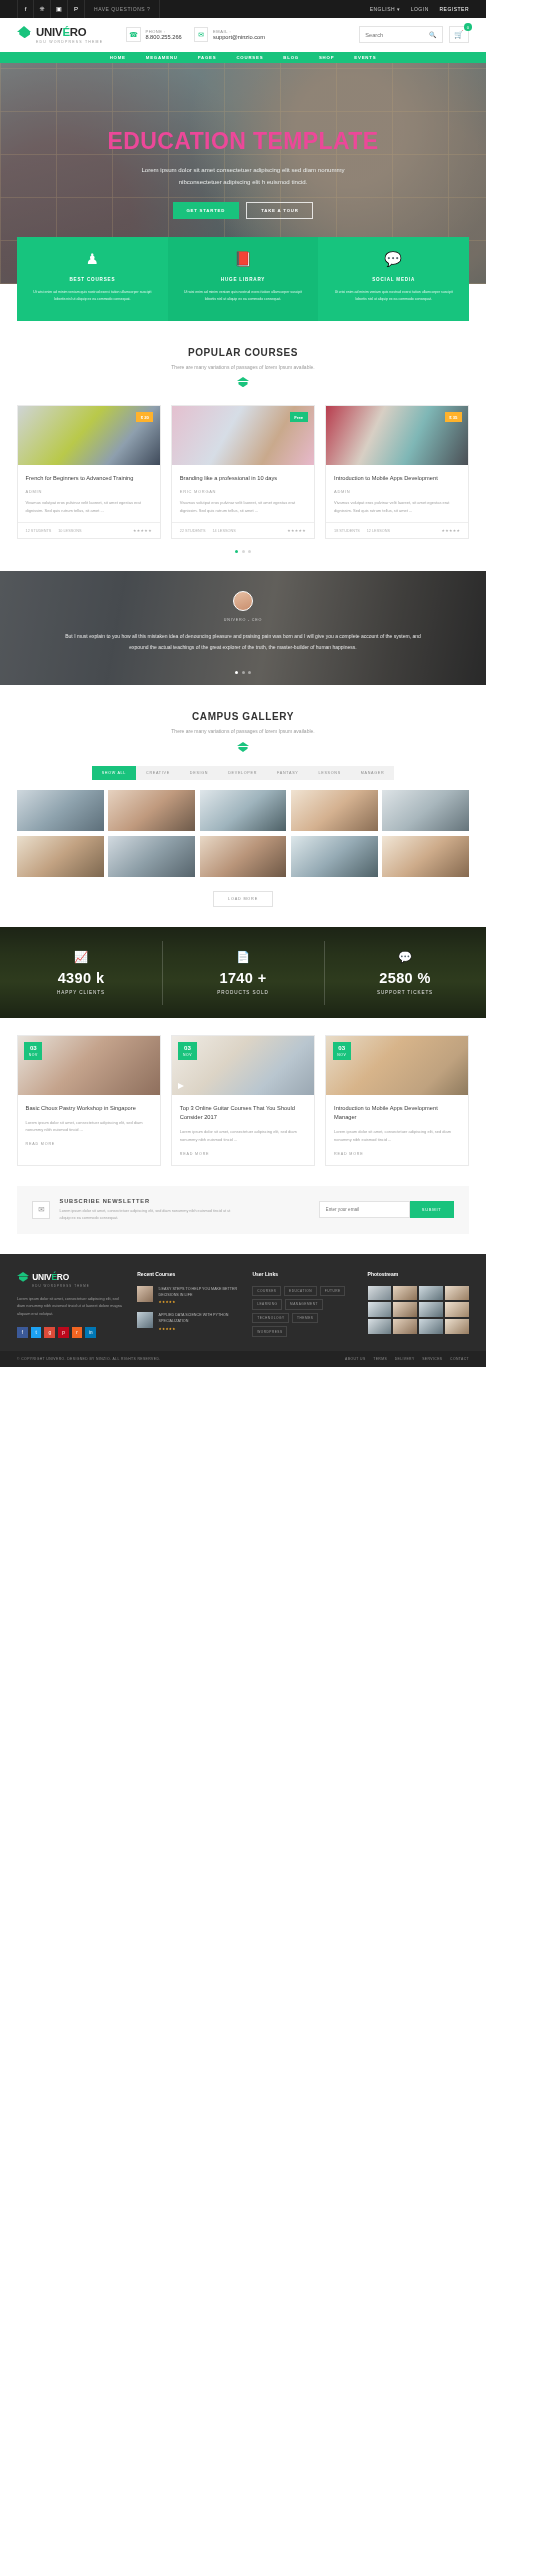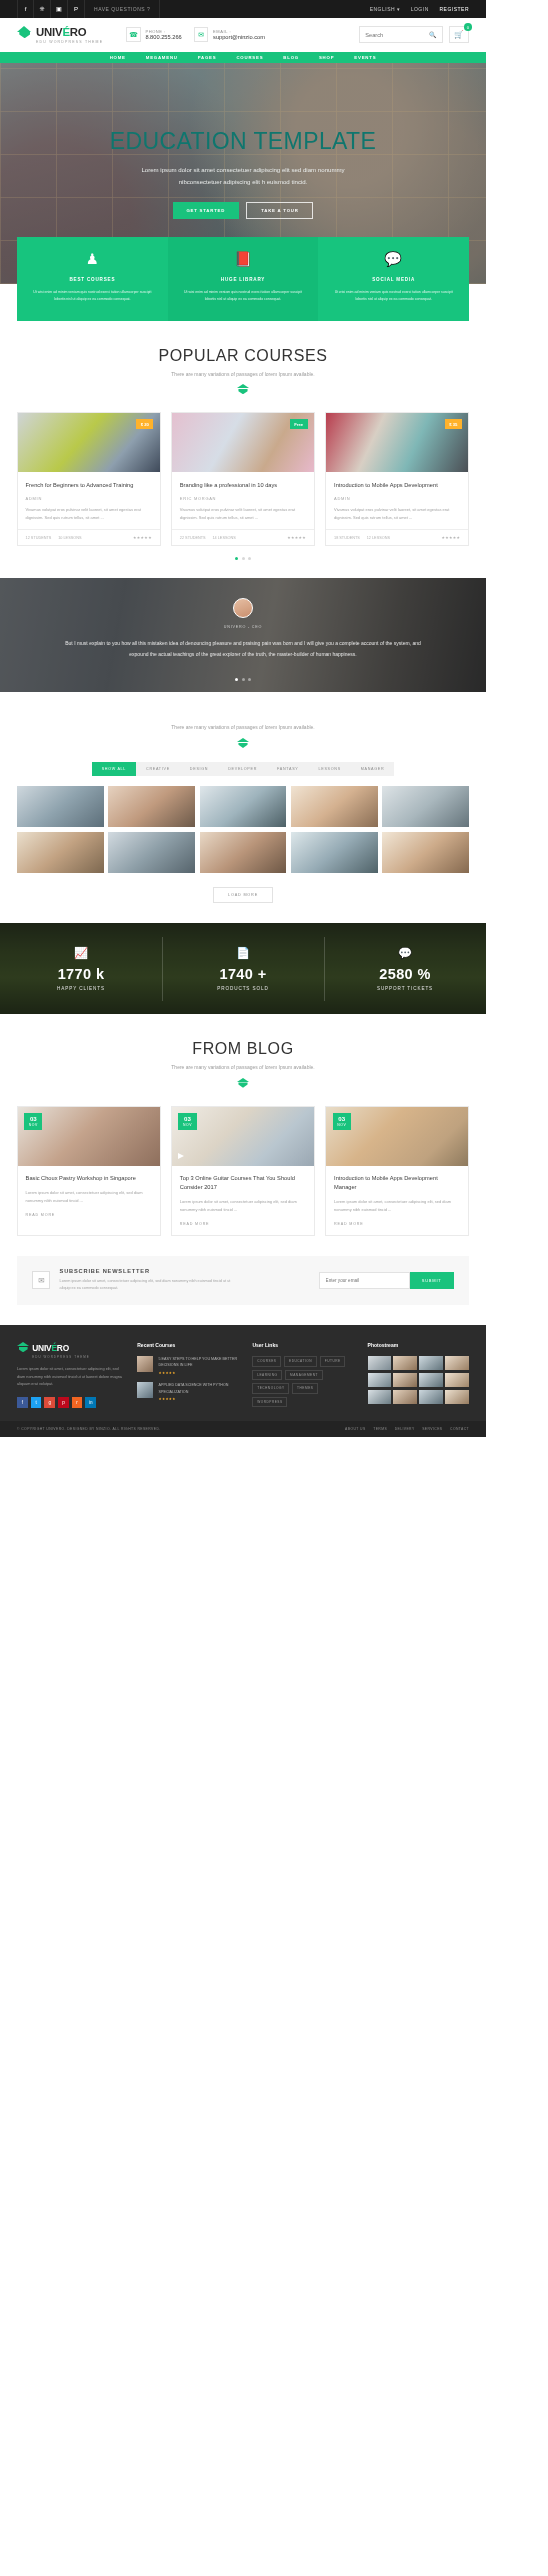--- a/index.html
+++ b/index.html
@@ -70,39 +70,39 @@
       linear-gradient(165deg,#b9c6c6 0%, #9fb2b4 28%, #7d9396 55%, #5d7477 100%);
   }
   .hero-bg::after{ content:""; position:absolute; inset:0; background:rgba(30,45,48,.42); }
   .hero-grid { position:absolute; inset:0; opacity:.30;
     background-image:
       repeating-linear-gradient(0deg, rgba(196,168,120,.75) 0 0.8px, transparent 0.8px 43px),
       repeating-linear-gradient(90deg, rgba(196,168,120,.75) 0 0.8px, transparent 0.8px 56px);
   }
   .hero-inner { position:absolute; inset:0; display:flex; flex-direction:column;
       align-items:center; justify-content:center; z-index:5; }
-  .hero h1 { color:#0f766e; font-size:23px; font-weight:normal; letter-spacing:0.4px; text-align:center; }
+  .hero h1 { color:#ec4899; font-size:23px; font-weight:bold; letter-spacing:0.4px; text-align:center; }
   .hero p { color:#e9eceb; font-size:6.1px; text-align:center; line-height:2; margin-top:9.1px; max-width:305px; }
   .hero-btns { margin-top:13.7px; display:flex; gap:7.6px; }
   .btn-a { background:#19c37d; color:#fff; font-size:4.3px; font-weight:bold; letter-spacing:0.8px;
       padding:5.3px 13.7px; border:none; }
   .btn-b { background:transparent; color:#fff; font-size:4.3px; font-weight:bold; letter-spacing:0.8px;
       padding:5.3px 13.7px; border:0.8px solid rgba(255,255,255,.8); }
 
   
   .features { display:flex; margin:-47px 17px 0; position:relative; z-index:10; }
   .feat { flex:1; background:#17c47e; padding:15.2px 13.7px 18.3px; text-align:center; color:#fff; }
   .feat:nth-child(2){ background:#13bb77; }
   .feat .ico { font-size:14.5px; line-height:1; margin-bottom:10.7px; display:block; }
   .feat h3 { font-size:4.6px; letter-spacing:0.8px; font-weight:bold; margin-bottom:6.9px; }
   .feat p { font-size:3.5px; line-height:1.9; color:rgba(255,255,255,.85); }
 
   
   .sec-head { text-align:center; padding-top:26px; }
-  .sec-head h2 { font-size:16px; color:#333; letter-spacing:0.6px; font-weight:normal; }
+  .sec-head h2 { font-size:10px; color:#333; letter-spacing:0.6px; font-weight:bold; }
   .sec-head p { font-size:5px; color:#9b9b9b; margin-top:6.1px; }
   .sep { width:13.7px; height:10.7px; margin:7.6px auto 0; position:relative; }
   .sep::before { content:""; position:absolute; left:0.8px; top:0; width:0;height:0;
       border-left:6.1px solid transparent;border-right:6.1px solid transparent;border-bottom:4.6px solid #19c37d; }
   .sep::after { content:""; position:absolute; left:2.3px; top:4.6px; width:9.1px;height:5.3px;background:#19c37d;
       clip-path:polygon(0 0,100% 0,100% 40%,50% 100%,0 40%); }
 
   
   .courses { display:flex; gap:10.7px; padding:17px 17px 0; }
   .card { flex:1; border:0.8px solid #eaeaea; background:#fff; }
@@ -398,20 +398,21 @@
       <div class="quote">But I must explain to you how all this mistaken idea of denouncing pleasure and praising pain was born and I will give you a complete account of the system, and expound the actual teachings of the great explorer of the truth, the master-builder of human happiness.</div>
       <div class="dots">
         <i class="on"></i>
         <i></i>
         <i></i>
       </div>
     </div>
   </div>
 
   <div class="sec-head">
+    <h2>CAMPUS GALLERY</h2>
     <p>There are many variations of passages of lorem Ipsum available.</p>
     <div class="sep"></div>
   </div>
   <div class="filters">
     <button class="on">SHOW ALL</button>
     <button>CREATIVE</button>
     <button>DESIGN</button>
     <button>DEVELOPER</button>
     <button>FANTASY</button>
     <button>LESSONS</button>
@@ -428,40 +429,35 @@
     <div class="gcell" style="background:linear-gradient(140deg,#e8d8c6,#b9957a,#6e5846)"></div>
     <div class="gcell" style="background:linear-gradient(140deg,#dde7ea,#96abb5,#4f6268)"></div>
     <div class="gcell" style="background:linear-gradient(140deg,#f1e6d6,#cdab8a,#85694f)"></div>
   </div>
   <button class="loadmore">LOAD MORE</button>
 
   <div class="counters">
     <div class="counters-bg"></div>
     <div class="cnt">
       <span class="ci">📈</span>
-      <span class="cv">1770 k</span>
+      <span class="cv">4390 k</span>
       <span class="cl">HAPPY CLIENTS</span>
     </div>
     <div class="cnt">
       <span class="ci">📄</span>
       <span class="cv">1740 +</span>
       <span class="cl">PRODUCTS SOLD</span>
     </div>
     <div class="cnt">
       <span class="ci">💬</span>
       <span class="cv">2580 %</span>
       <span class="cl">SUPPORT TICKETS</span>
     </div>
   </div>
 
-  <div class="sec-head">
-    <h2>FROM BLOG</h2>
-    <p>There are many variations of passages of lorem Ipsum available.</p>
-    <div class="sep"></div>
-  </div>
   <div class="blogs">
     <div class="bcard">
       <div class="bth b1">
         <div class="datebox">
           <div class="d">03</div>
           <div class="m">NOV</div>
         </div>
       </div>
       <div class="bbody">
         <h4>Basic Choux Pastry Workshop in Singapore</h4>

